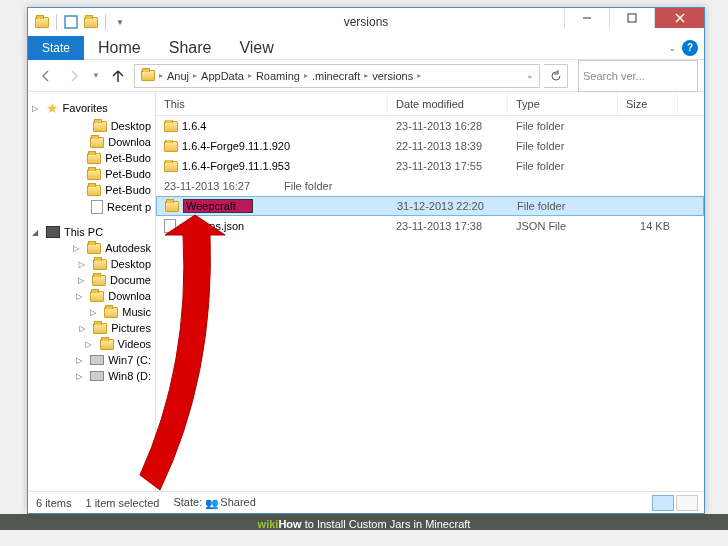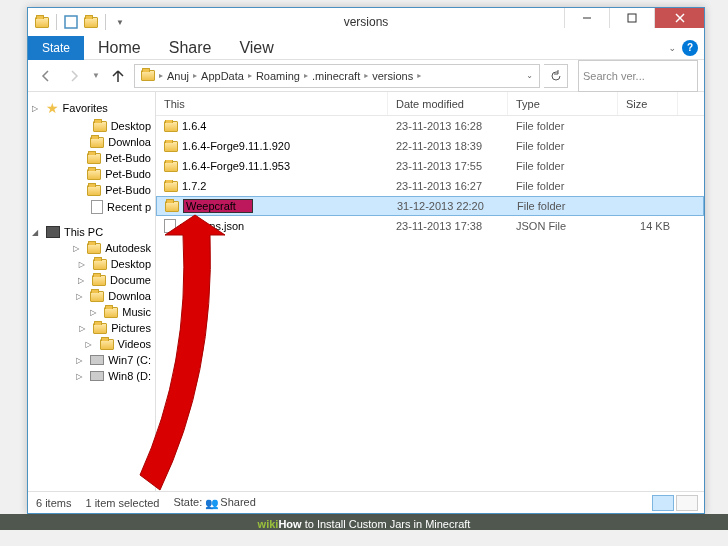--- a/index.html
+++ b/index.html
@@ -289,24 +289,20 @@
           <div class="file-row">
             <div class="cell cell-name">
               <span class="folder-icon"></span>
               <span>1.6.4-Forge9.11.1.953</span>
             </div>
             <div class="cell cell-date">23-11-2013 17:55</div>
             <div class="cell cell-type">File folder</div>
             <div class="cell cell-size"></div>
           </div>
           <div class="file-row">
-            <div class="cell cell-name">
-              <span class="folder-icon"></span>
-              <span>1.7.2</span>
-            </div>
             <div class="cell cell-date">23-11-2013 16:27</div>
             <div class="cell cell-type">File folder</div>
             <div class="cell cell-size"></div>
           </div>
           <div class="file-row selected">
             <div class="cell cell-name">
               <span class="folder-icon"></span>
               <span class="rename-box">Weepcraft</span>
             </div>
             <div class="cell cell-date">31-12-2013 22:20</div>

